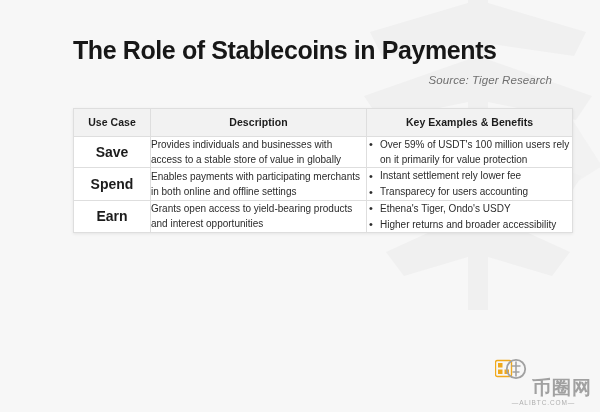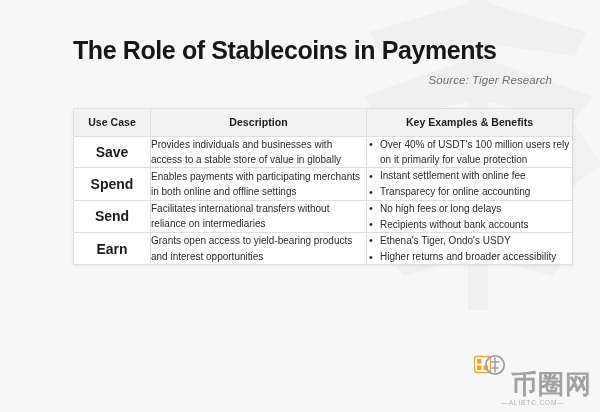--- a/index.html
+++ b/index.html
@@ -137,21 +137,21 @@
     flex-direction: column;
     align-items: center;
     line-height: 1;
   }
   #corner-watermark .wm-row {
     display: flex;
     align-items: center;
   }
   #corner-watermark .wm-cn {
     font-family: "DejaVu Sans", sans-serif;
-    font-size: 26px;
+    font-size: 19px;
     font-weight: bold;
     color: #9a9a9a;
     letter-spacing: 1px;
     margin-top: 37px;
   }
   #corner-watermark .wm-domain {
     margin-top: 3px;
     font-size: 6.5px;
     color: #a8a8a8;
     letter-spacing: 0.9px;
@@ -198,46 +198,36 @@
         <th>Key Examples &amp; Benefits</th>
       </tr>
     </thead>
     <tbody>
 
       <tr>
         <td class="cell-usecase">Save</td>
         <td class="cell-description">Provides individuals and businesses with access to a stable store of value in globally</td>
         <td class="cell-keyex">
           <ul class="benefit-list">
-            <li>Over 40% of USDT's 100 million users rely on it primarily for value protection</li>
+            <li>Over 59% of USDT's 100 million users rely on it primarily for value protection</li>
           </ul>
         </td>
       </tr>
 
       <tr>
         <td class="cell-usecase">Spend</td>
         <td class="cell-description">Enables payments with participating merchants in both online and offline settings</td>
         <td class="cell-keyex">
           <ul class="benefit-list">
-            <li>Instant settlement with online fee</li>
-            <li>Transparecy for online accounting</li>
+            <li>Instant settlement rely lower fee</li>
+            <li>Transparecy for users accounting</li>
           </ul>
         </td>
       </tr>
 
-      <tr>
-        <td class="cell-usecase">Send</td>
-        <td class="cell-description">Facilitates international transfers without reliance on intermediaries</td>
-        <td class="cell-keyex">
-          <ul class="benefit-list">
-            <li>No high fees or long delays</li>
-            <li>Recipients without bank accounts</li>
-          </ul>
-        </td>
-      </tr>
 
       <tr>
         <td class="cell-usecase">Earn</td>
         <td class="cell-description">Grants open access to yield-bearing products and interest opportunities</td>
         <td class="cell-keyex">
           <ul class="benefit-list">
             <li>Ethena's Tiger,  Ondo's USDY</li>
             <li>Higher returns and broader accessibility</li>
           </ul>
         </td>

